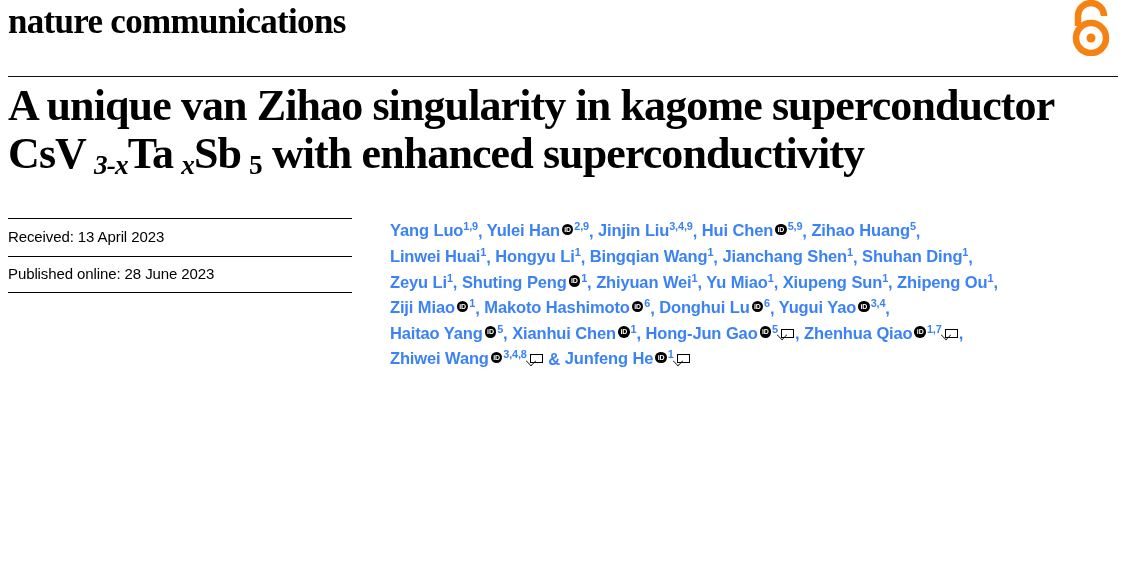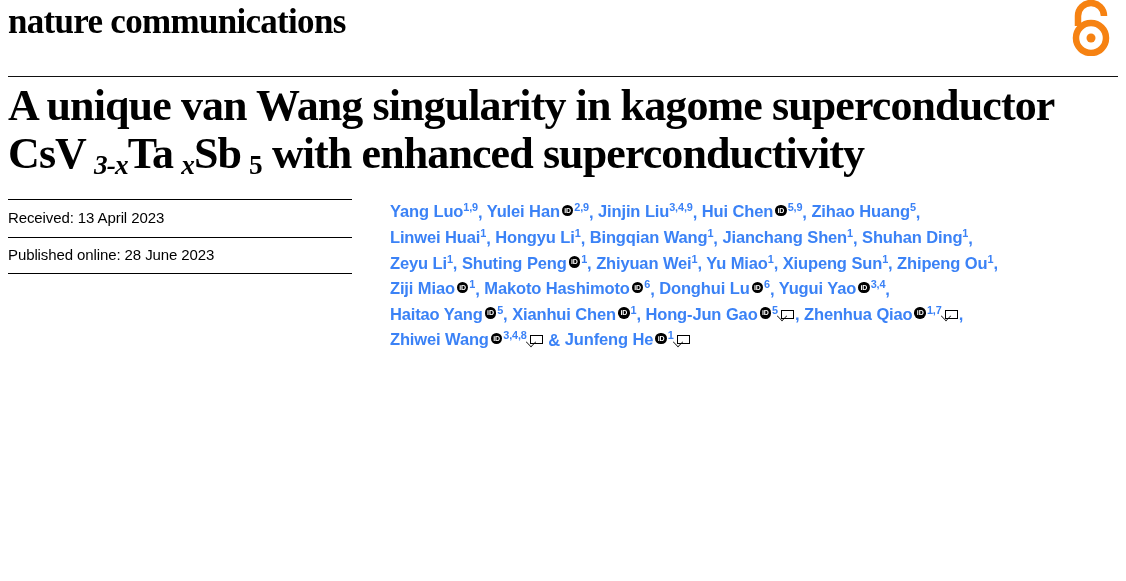--- a/index.html
+++ b/index.html
@@ -93,21 +93,21 @@
     vertical-align: -0.22em;
     margin-left: 8px;
   }
   .paper-title .ital {
     font-style: italic;
   }
 
   
   .meta-wrap {
     position: relative;
-    margin-top: 19px;
+    margin-top: 38px;
     display: flex;
   }
   .meta-left {
     width: 360px;
     flex: 0 0 360px;
     padding-right: 16px;
     box-sizing: border-box;
   }
   .meta-right {
     flex: 1 1 auto;
@@ -238,21 +238,21 @@
         <path d="M10 26 L10 16 A13 13 0 0 1 36 16" fill="none" stroke="#f68212" stroke-width="6.5" stroke-linecap="butt"></path>
         <circle cx="23" cy="38" r="15" fill="none" stroke="#f68212" stroke-width="6.5"></circle>
         <circle cx="23" cy="38" r="4.5" fill="#f68212"></circle>
       </svg>
     </span>
     <div class="rule-top"></div>
   </div>
 
 
   <h1 class="paper-title">
-    <span>A unique van Wang singularity in kagome</span>
+    <span>A unique van Zihao singularity in kagome</span>
     <span>
       <span>superconductor CsV</span><sub class="ital">3-x</sub><span>Ta</span><sub class="ital">x</sub><span>Sb</span><sub>5</sub><span> with enhanced</span>
     </span>
     <span>superconductivity</span>
   </h1>
 
   <div class="meta-wrap">
 
     <div class="meta-left">
       <div class="hist-line first">Received: 13 April 2023</div>

